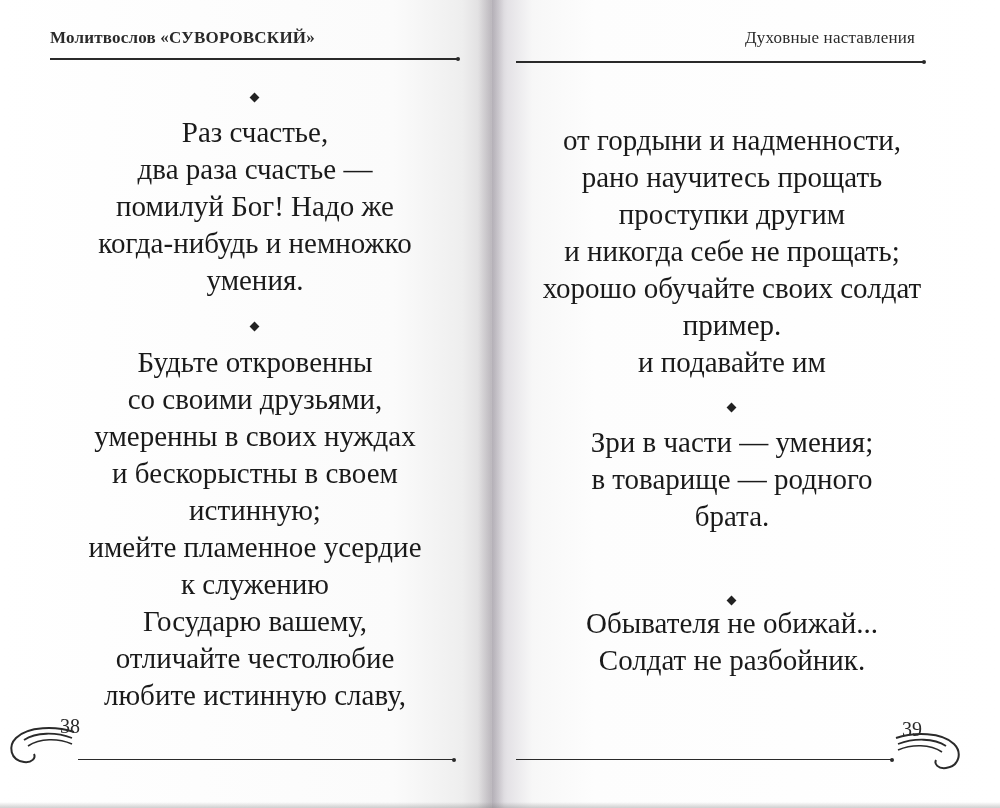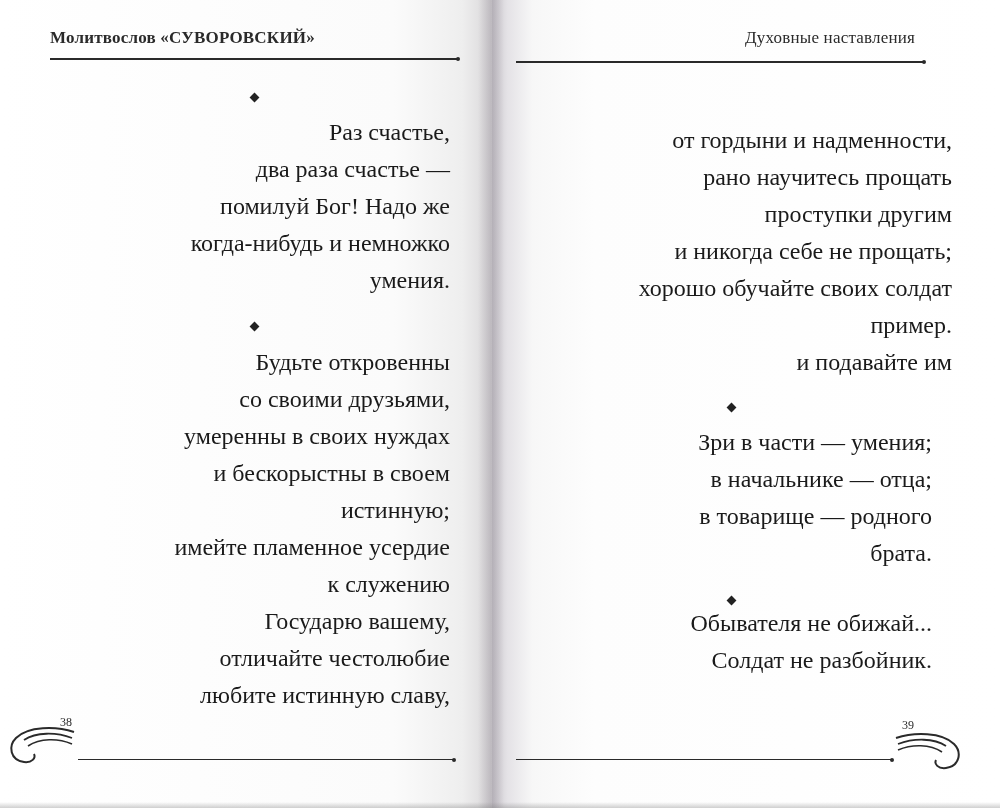--- a/index.html
+++ b/index.html
@@ -5,24 +5,24 @@
   html, body { margin:0; padding:0; }
   body { width:1000px; height:808px; position:relative; overflow:hidden; background:#fdfdfd; font-family:"Liberation Serif","DejaVu Serif",serif; color:#1e1e1e; }
   .page { position:absolute; top:0; height:808px; }
   .page-left { left:0; width:492px; background:linear-gradient(to right,#ffffff 0%,#fbfbfb 80%,#eeeeee 94%,#d8d6d8 100%); }
   .page-right { left:492px; width:508px; background:linear-gradient(to right,#c9c6cb 0%,#e4e2e6 3%,#f7f7f7 8%,#fdfdfd 20%,#ffffff 100%); }
   .gutter { position:absolute; left:478px; width:26px; top:0; height:808px; background:linear-gradient(to right,rgba(0,0,0,0) 0%,rgba(110,100,115,0.25) 50%,rgba(0,0,0,0) 100%); }
   .running-head { position:absolute; top:28px; font-size:17px; letter-spacing:0.2px; color:#2a2a2a; }
   .left-head { left:50px;font-weight:bold; }
   .rule { position:absolute; height:1.5px; background:#2a2a2a; }
   .rule::after { content:""; position:absolute; right:-2px; top:-1.5px; width:4px; height:4px; border-radius:50%; background:#2a2a2a; }
-  .text-block { position:absolute; text-align:right; font-size:24px; line-height:37px; color:#1a1a1a; }
+  .text-block { position:absolute; text-align:center; font-size:29px; line-height:37px; color:#1a1a1a; }
   .text-line { display:block; white-space:nowrap; }
   .diamond { position:absolute; width:7px; height:7px; background:#222; transform:rotate(45deg); }
-  .folio { position:absolute; font-size:12px; color:#2a2a2a; }
+  .folio { position:absolute; font-size:20px; color:#2a2a2a; }
   .flourish { position:absolute; }
   .bottom-shadow { position:absolute; left:0; bottom:0; width:1000px; height:6px; background:linear-gradient(to bottom,rgba(0,0,0,0),rgba(120,120,120,0.35)); }
 </style>
 </head>
 <body>
 
 <div class="page page-left">
   <div class="running-head left-head">Молитвослов «СУВОРОВСКИЙ»</div>
   <div class="rule" style="left:50px; top:58px; width:408px;"></div>
 
@@ -68,21 +68,20 @@
     <span class="text-line">проступки другим</span>
     <span class="text-line">и никогда себе не прощать;</span>
     <span class="text-line">хорошо обучайте своих солдат</span>
     <span class="text-line">пример.</span>
     <span class="text-line">и подавайте им</span>
   </div>
 
   <div class="diamond" style="left:236px; top:404px;"></div>
   <div class="text-block" style="left:40px; width:400px; top:424px;">
     <span class="text-line">Зри в части — умения;</span>
-    <span class="text-line">в начальнике — отца;</span>
     <span class="text-line">в товарище — родного</span>
     <span class="text-line">брата.</span>
   </div>
 
   <div class="diamond" style="left:236px; top:597px;"></div>
   <div class="text-block" style="left:40px; width:400px; top:605px;">
     <span class="text-line">Обывателя не обижай...</span>
     <span class="text-line">Солдат не разбойник.</span>
   </div>
 

